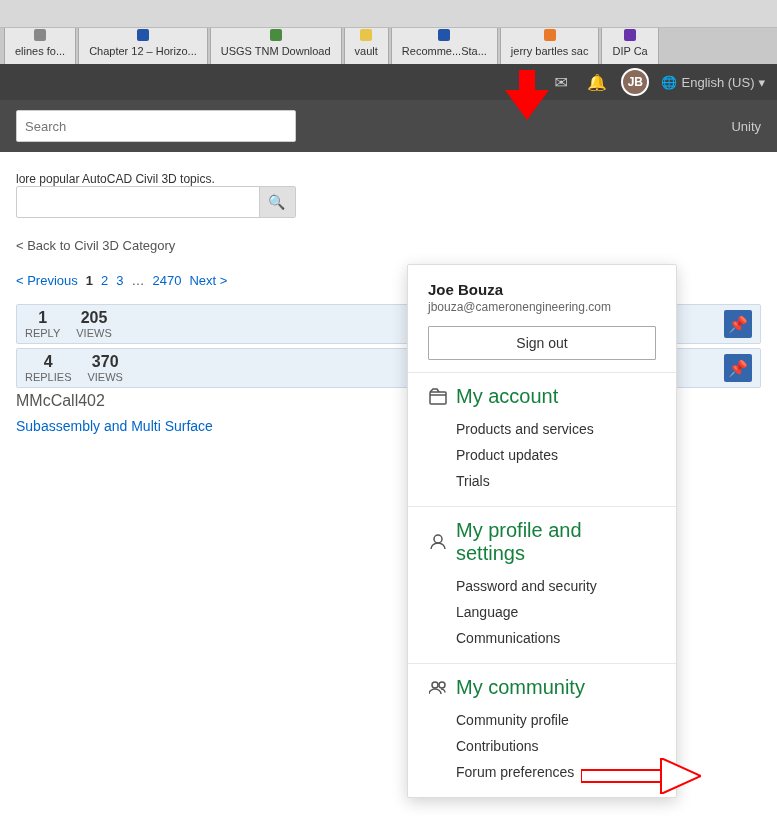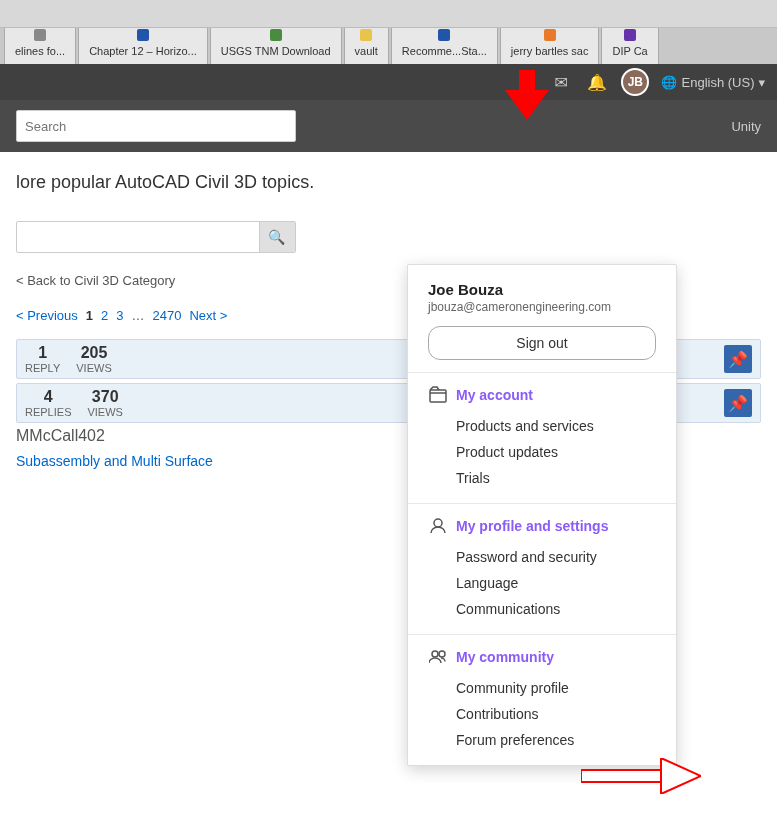--- a/index.html
+++ b/index.html
@@ -156,22 +156,22 @@
     }
 
     
     .content-area {
       background: #fff;
       padding: 20px 16px;
       position: relative;
     }
     .content-text {
       color: #333;
-      font-size: 18px;
-      margin-bottom: 28px;
+      font-size: 12px;
+      margin-bottom: 0;
     }
     .search-bar-inner {
       display: flex;
       align-items: center;
       width: 280px;
       border: 1px solid #ccc;
       border-radius: 2px;
       height: 32px;
       overflow: hidden;
     }
@@ -286,21 +286,21 @@
     .signout-btn {
       display: block;
       width: 100%;
       padding: 8px 0;
       border: 1px solid #aaa;
       background: #fff;
       text-align: center;
       font-size: 14px;
       color: #333;
       cursor: pointer;
-      border-radius: 12px;
+      border-radius: 1px;
     }
 
     .dropdown-section {
       padding: 12px 20px;
       border-bottom: 1px solid #e8e8e8;
     }
     .dropdown-section-header {
       display: flex;
       align-items: center;
       gap: 8px;
@@ -309,23 +309,23 @@
     .section-icon {
       width: 20px;
       height: 20px;
       display: flex;
       align-items: center;
       justify-content: center;
       color: #666;
       font-size: 16px;
     }
     .section-title {
-      font-size: 14px;
-      font-weight: 700;
-      color: #8b5cf6;
+      font-size: 20px;
+      font-weight: 400;
+      color: #15803d;
     }
     .dropdown-item {
       padding: 5px 0 5px 28px;
       font-size: 14px;
       color: #333;
       cursor: pointer;
       display: block;
     }
   </style>
 </head>

